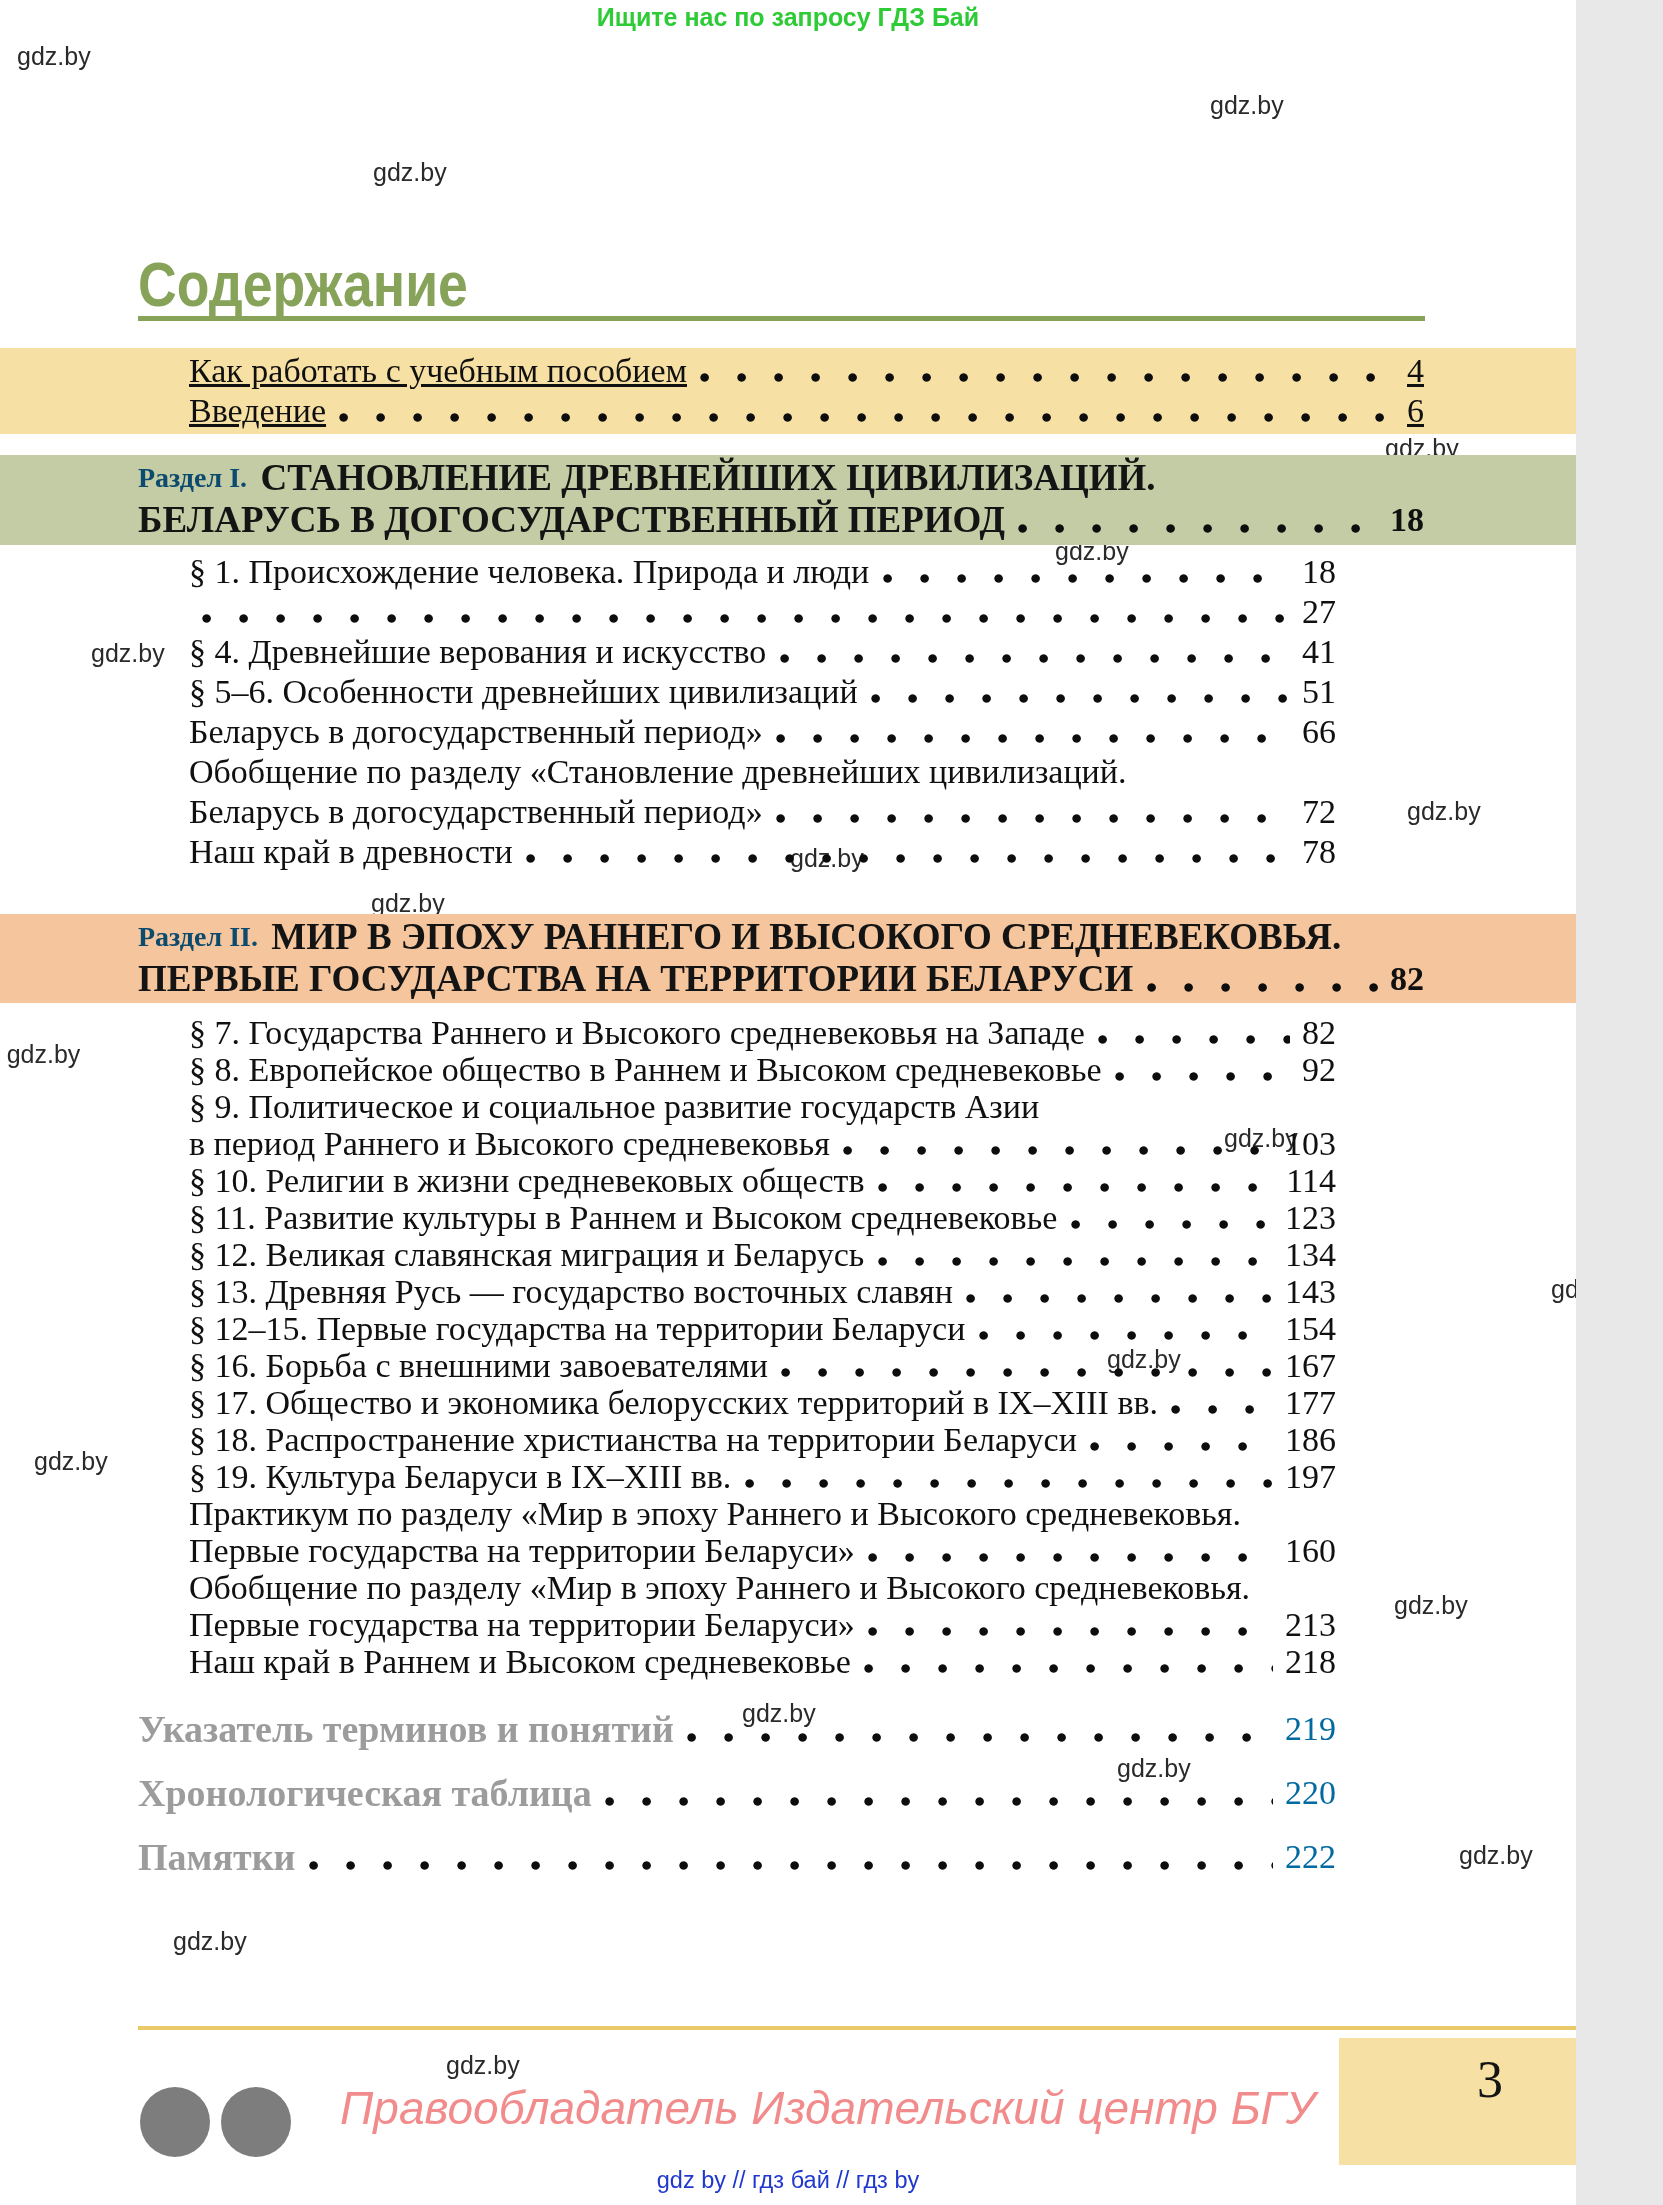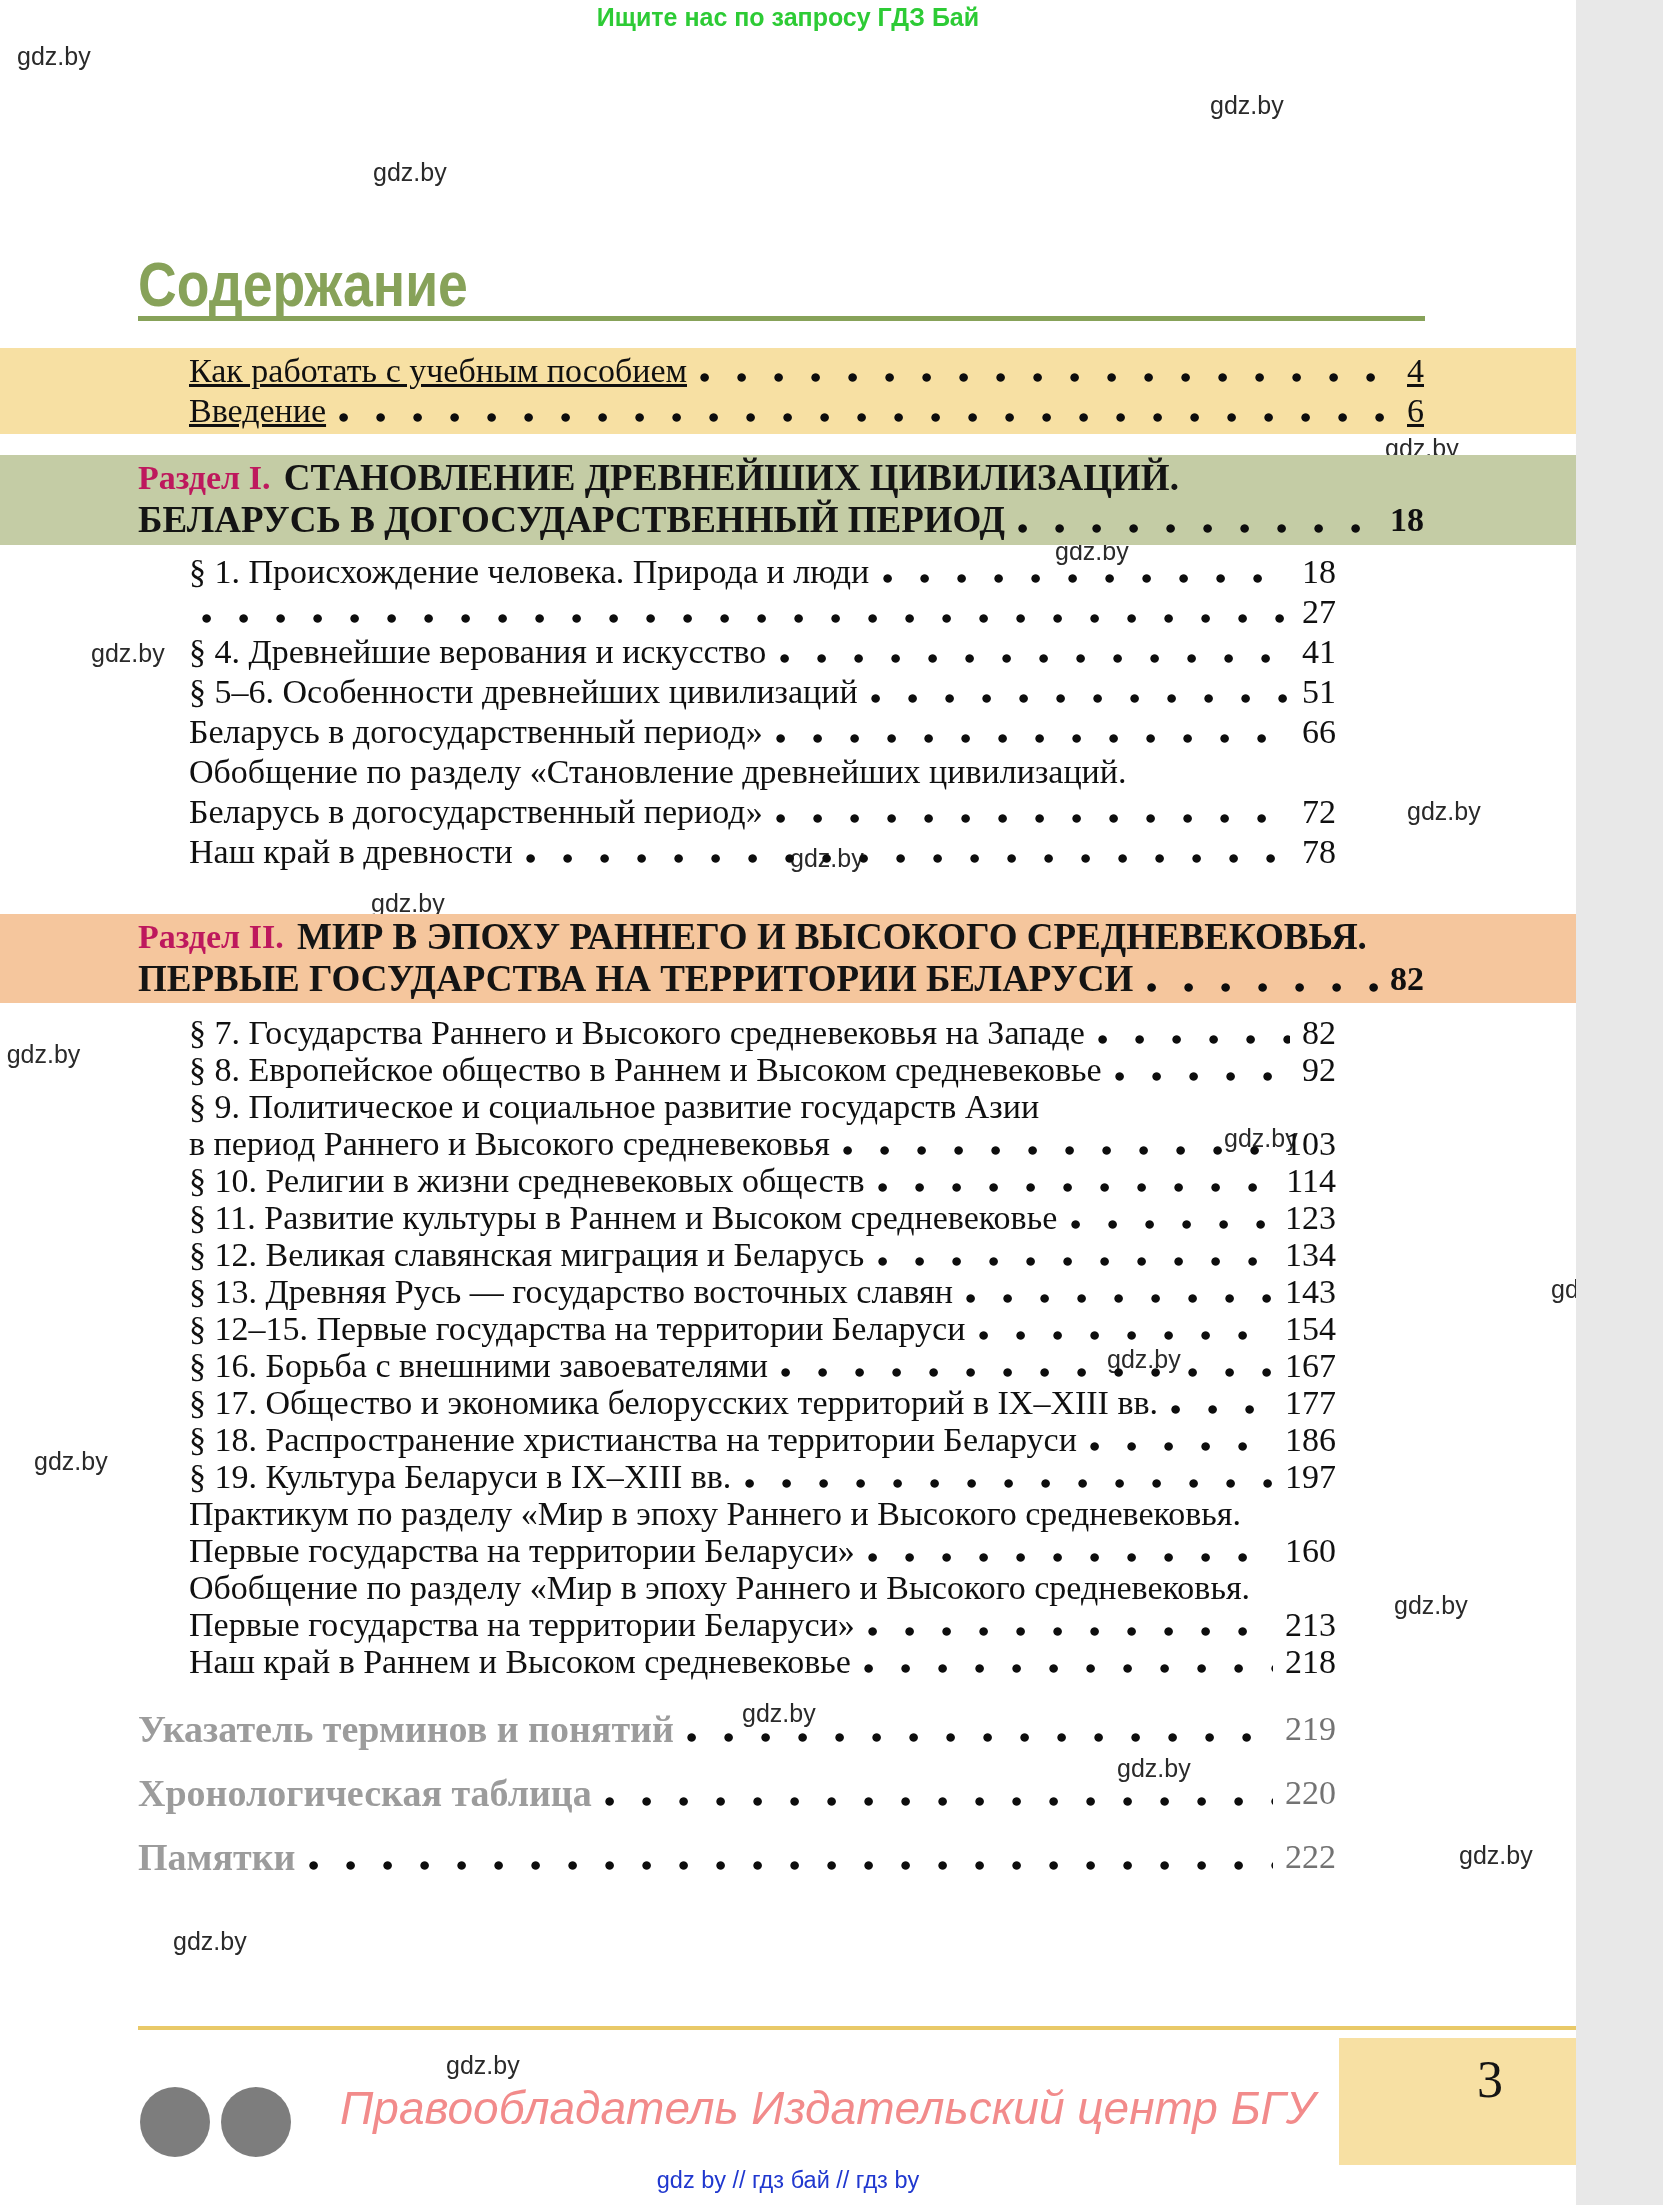--- a/index.html
+++ b/index.html
@@ -23,21 +23,21 @@
   .rule{position:absolute;left:138px;top:316px;width:1287px;height:5px;background:#87a259;}
 
   
   .band{position:absolute;left:0;width:1664px;}
   .band.yellow{top:348px;height:86px;background:#f7e0a3;}
   .band.green{top:455px;height:90px;background:#c4cca5;}
   .band.orange{top:914px;height:89px;background:#f5c69d;}
   .band-inner{position:absolute;left:138px;right:240px;top:1.7px;}
   .band-line{display:flex;align-items:flex-end;line-height:42px;white-space:nowrap;
              font-weight:bold;font-size:37px;}
-  .band-line .lbl{color:#be185d;font-size:34px;margin-right:13.4px;}
+  .band-line .lbl{color:#0c4a6e;font-size:28px;margin-right:13.4px;}
   .band-line .bh{color:#141414;}
   .band-line .dots{margin-bottom:7.5px;}
   .band-line .pg{font-size:34px;}
 
   
   .list{position:absolute;left:189px;right:240px;}
   .list.front{left:189px;right:240px;top:350px;}
   .row{display:flex;align-items:flex-end;white-space:nowrap;}
   .lh48 .row{line-height:40px;font-size:34px;}
   .lh44 .row{line-height:37px;font-size:34px;}
@@ -47,21 +47,21 @@
         background-size:37px 9.2px;background-repeat:repeat-x;}
   .lh48 .dots{margin-bottom:8.4px;}
   .lh44 .dots{margin-bottom:6.7px;}
   .pg{flex:0 0 auto;}
 
   
   .back{position:absolute;left:138px;right:240px;top:1697px;}
   .back .row{display:flex;align-items:flex-end;line-height:64px;
              font-size:38px;font-weight:bold;color:#9c9c9c;white-space:nowrap;}
   .back .dots{margin-bottom:18.4px;}
-  .back .pg{color:#737373;font-weight:normal;font-size:34px;}
+  .back .pg{color:#0369a1;font-weight:normal;font-size:34px;}
 
   
   .footer-line{position:absolute;left:138px;top:2026px;width:1518px;height:4.2px;background:#e9c968;}
   .circle{position:absolute;width:70px;height:70px;border-radius:50%;background:#7d7d7d;top:2087px;}
   .circle.c1{left:140px;} .circle.c2{left:221px;}
   .copyright{position:absolute;left:340px;top:2081px;
              font-family:"Liberation Sans","DejaVu Sans",sans-serif;
              font-style:italic;font-size:46px;color:#f28b8b;white-space:nowrap;}
   .page-box{position:absolute;left:1339px;top:2038px;width:302px;height:127px;background:#f7e0a3;}
   .page-num{position:absolute;left:0;right:0;top:11.7px;text-align:center;

